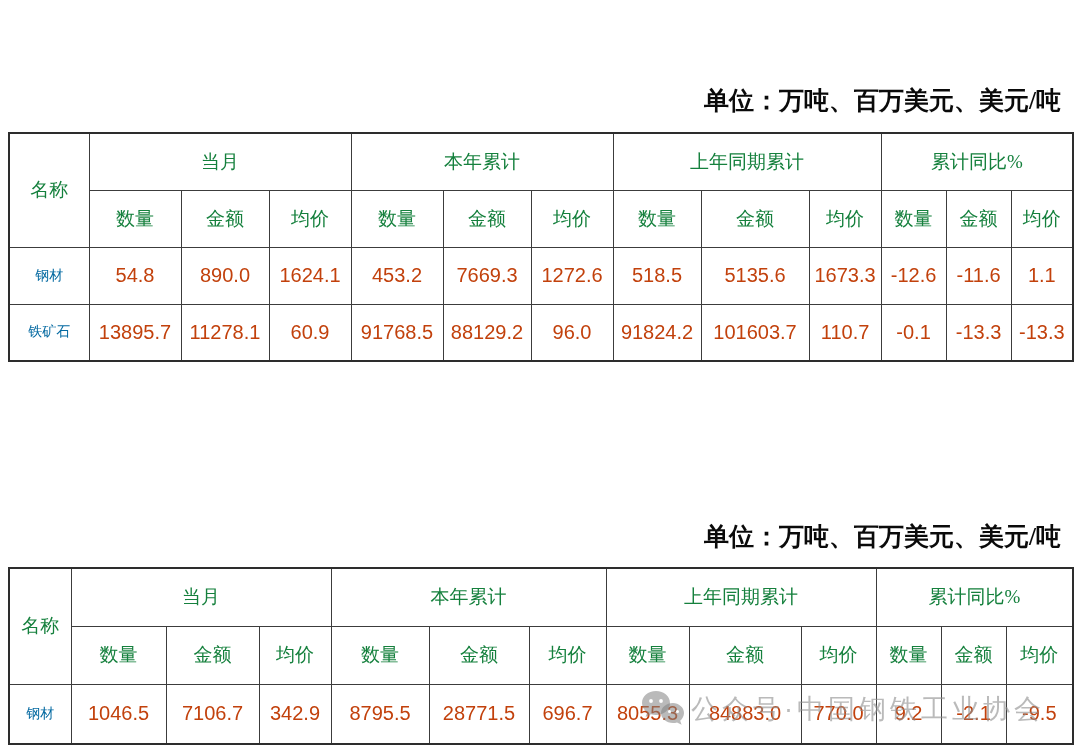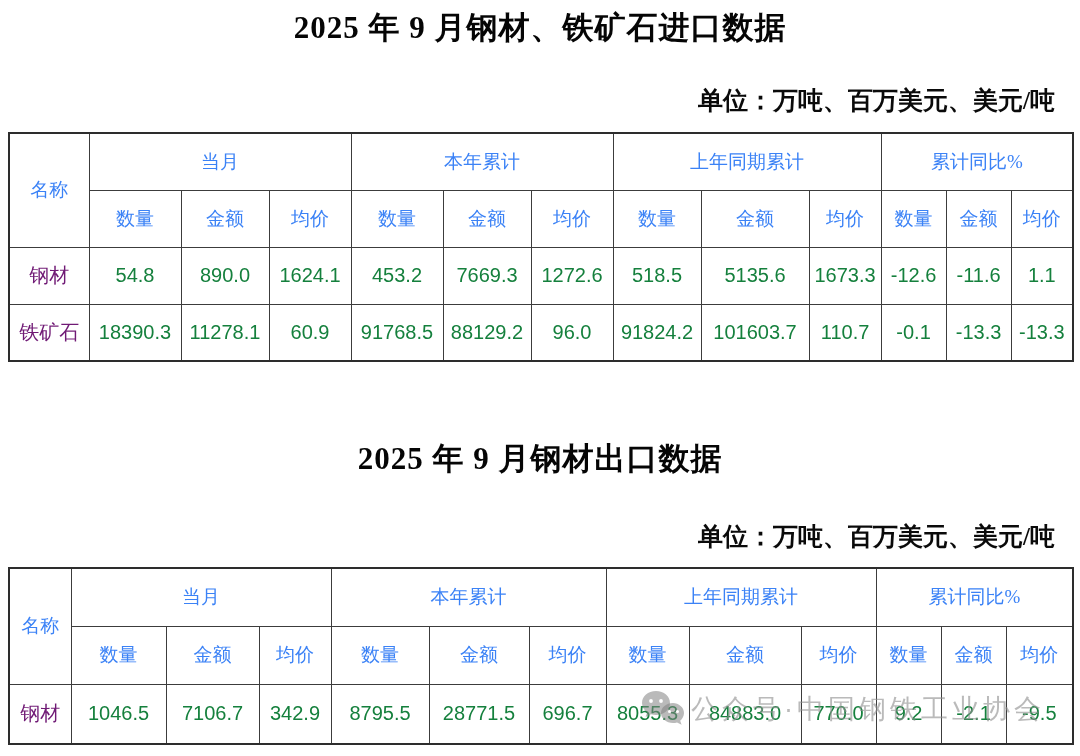--- a/index.html
+++ b/index.html
@@ -10,65 +10,64 @@
   }
   .doc-title {
     position:absolute; left:0; width:100%; text-align:center;
     font-weight:bold; font-size:31px; line-height:38px; letter-spacing:1px;
     color:#050505;
   }
   .title-import { top:9px; }
   .title-export { top:440px; }
   .unit-note {
     position:absolute; left:0; width:100%; box-sizing:border-box;
-    text-align:right; padding-right:25px;
+    text-align:right; padding-right:19px;
     font-weight:bold; font-size:25px; line-height:32px; color:#0a0a0a;
   }
   .unit-import { top:85px; }
   .unit-export { top:521px; }
   table.data-table {
     position:absolute; left:8px; width:1064px;
     border-collapse:collapse; table-layout:fixed; background:#fff;
     border:2px solid #2d2d2d;
   }
   .table-import { top:132px; }
   .table-export { top:567px; }
   .data-table th, .data-table td {
     border:1.5px solid #3c3c3c; padding:0;
     text-align:center; vertical-align:middle; overflow:hidden;
   }
   .data-table th {
-    font-weight:normal; font-size:19px; color:#3b82f6;
+    font-weight:normal; font-size:19px; color:#15803d;
     font-family:"Liberation Serif","DejaVu Serif",serif;
   }
   .table-import tr { height:57px; }
   .table-export tr { height:58px; }
   .table-export tr.data-row { height:60px; }
-  td.row-label { font-size:20px; color:#701a75; }
+  td.row-label { font-size:14px; color:#0369a1; }
   td.num {
     font-family:"Liberation Sans","DejaVu Sans",sans-serif;
-    font-size:20px; color:#15803d;
+    font-size:20px; color:#c2410c;
   }
   .watermark {
     position:absolute; left:640px; top:686px;
     display:flex; align-items:center; gap:5px;
     pointer-events:none; white-space:nowrap;
   }
   .watermark-text {
     font-family:"Liberation Sans","DejaVu Sans",sans-serif;
     font-size:27px; letter-spacing:4px; line-height:46px;
     color:rgba(143,143,143,0.62);
   }
 </style>
 </head>
 <body>
 
 <div class="page">
 
-  <div class="doc-title title-import">2025 年 9 月钢材、铁矿石进口数据</div>
 
   <div class="unit-note unit-import">单位：万吨、百万美元、美元/吨</div>
 
   <table class="data-table table-import">
     <colgroup>
       <col style="width:80px">
         <col style="width:92px">
         <col style="width:88px">
         <col style="width:82px">
       <col style="width:92px">
@@ -113,37 +112,36 @@
       <td class="num">1272.6</td>
       <td class="num">518.5</td>
       <td class="num">5135.6</td>
       <td class="num">1673.3</td>
       <td class="num">-12.6</td>
       <td class="num">-11.6</td>
       <td class="num">1.1</td>
     </tr>
     <tr class="data-row">
       <td class="row-label">铁矿石</td>
-      <td class="num">18390.3</td>
+      <td class="num">13895.7</td>
       <td class="num">11278.1</td>
       <td class="num">60.9</td>
       <td class="num">91768.5</td>
       <td class="num">88129.2</td>
       <td class="num">96.0</td>
       <td class="num">91824.2</td>
       <td class="num">101603.7</td>
       <td class="num">110.7</td>
       <td class="num">-0.1</td>
       <td class="num">-13.3</td>
       <td class="num">-13.3</td>
     </tr>
   </tbody>
     </table>
 
-  <div class="doc-title title-export">2025 年 9 月钢材出口数据</div>
 
   <div class="unit-note unit-export">单位：万吨、百万美元、美元/吨</div>
 
   <table class="data-table table-export">
     <colgroup>
       <col style="width:62px">
         <col style="width:95px">
         <col style="width:93px">
         <col style="width:72px">
       <col style="width:98px">

